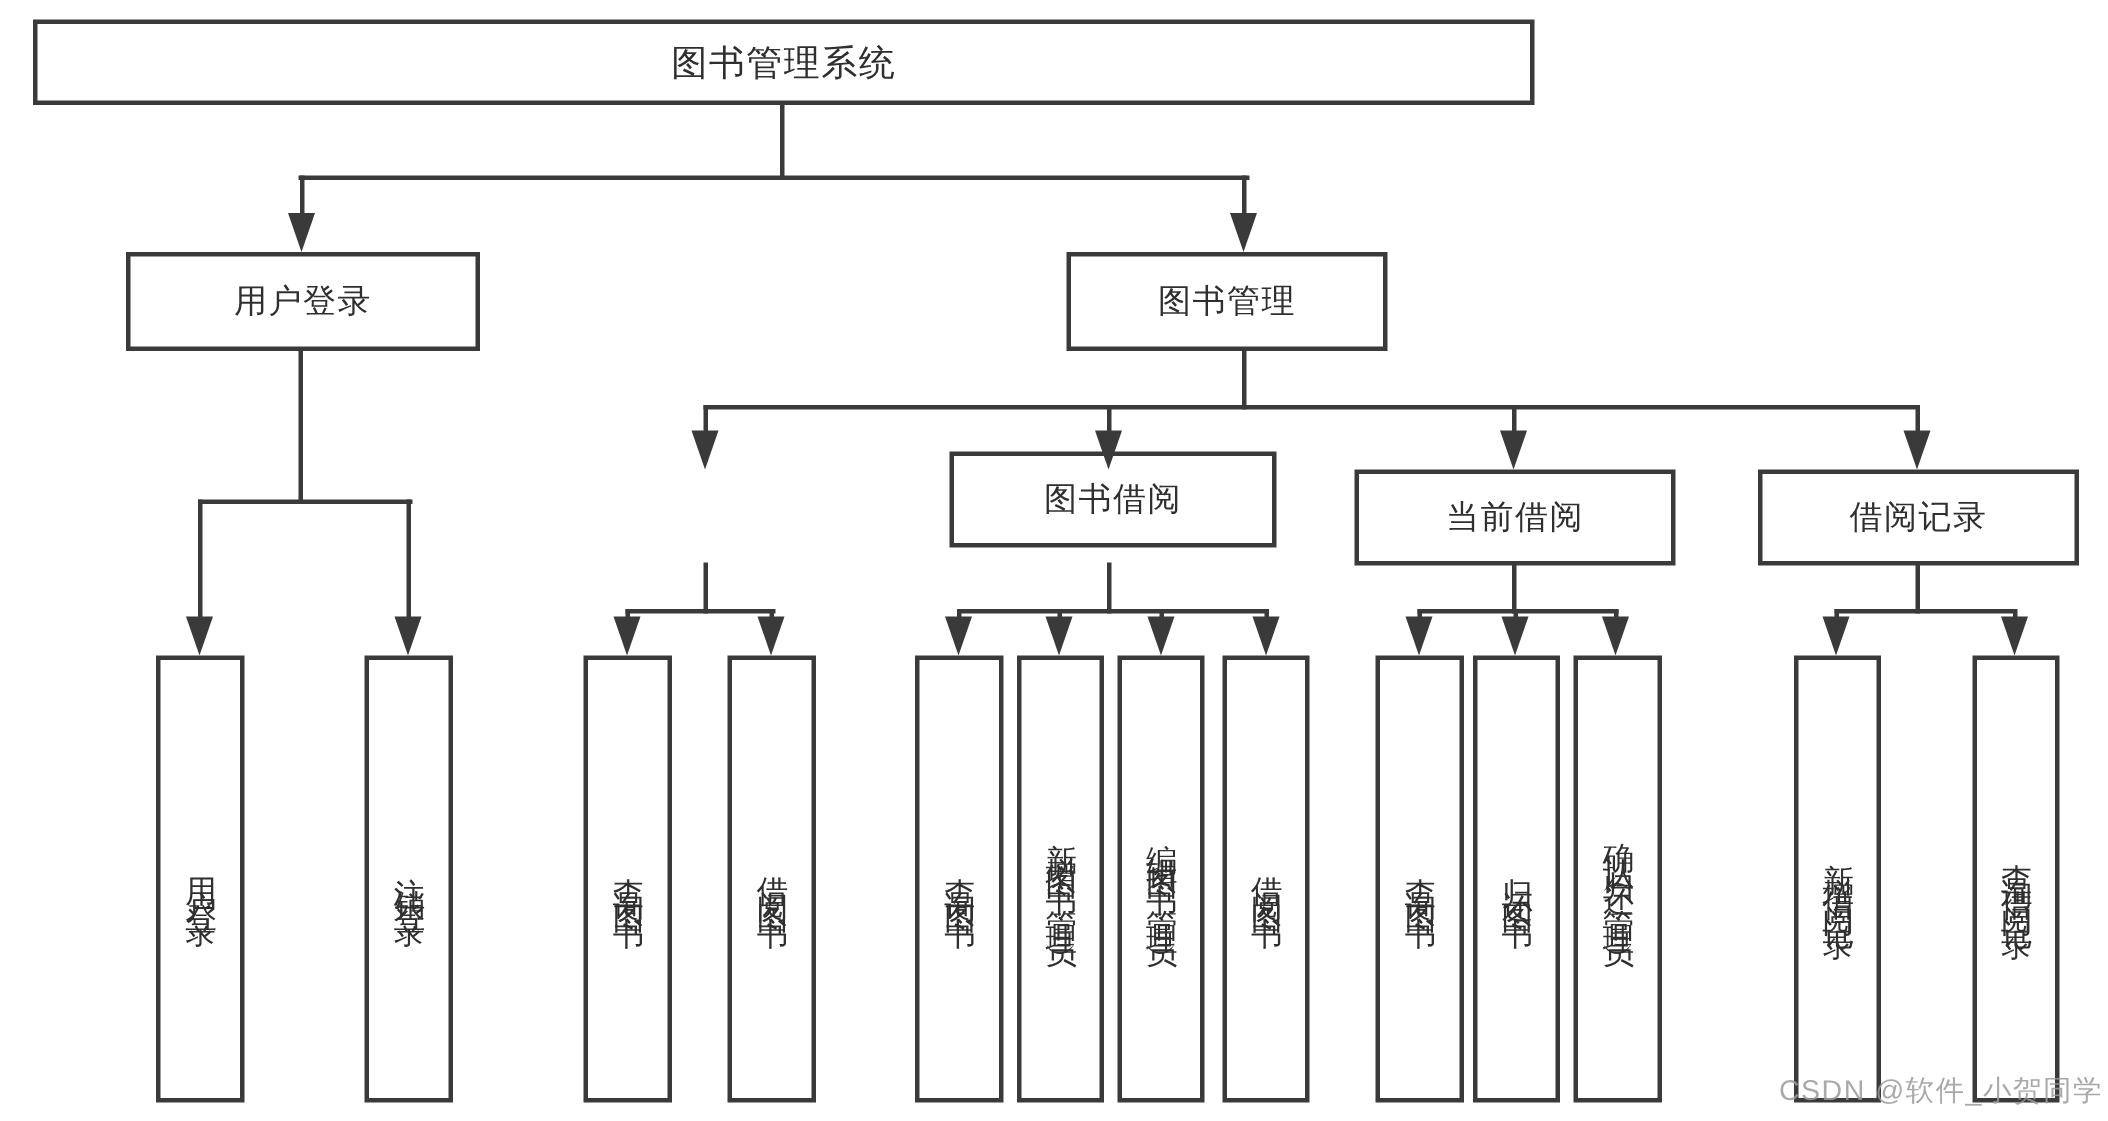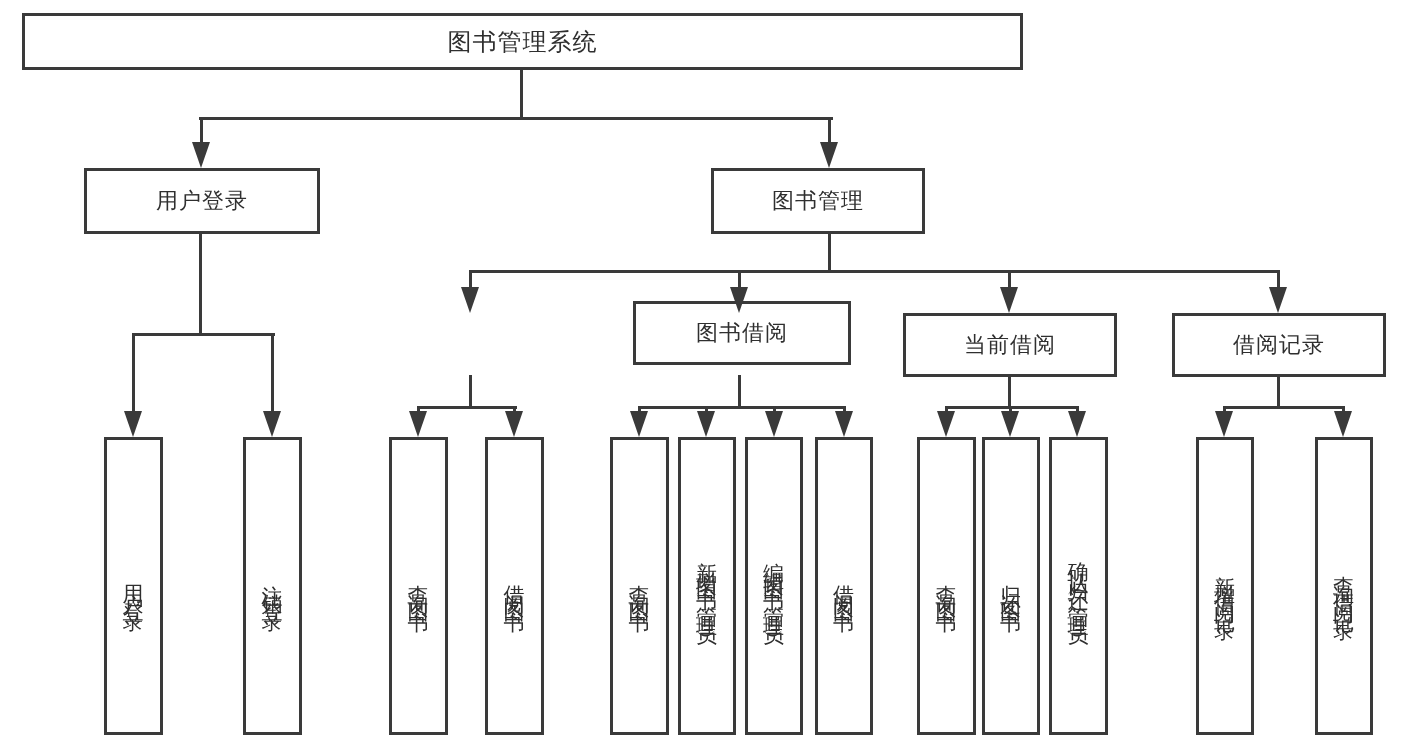--- a/index.html
+++ b/index.html
@@ -186,14 +186,15 @@
   <div class="arrow" style="left:1001px; top:411px;"></div>
   <div class="arrow" style="left:1068px; top:411px;"></div>
 
   <div class="v-line" style="left:1277px; top:375px; height:34px;"></div>
   <div class="h-line" style="left:1223px; top:406px; width:121px;"></div>
   <div class="v-line" style="left:1223px; top:406px; height:12px;"></div>
   <div class="v-line" style="left:1342px; top:406px; height:12px;"></div>
   <div class="arrow" style="left:1215px; top:411px;"></div>
   <div class="arrow" style="left:1334px; top:411px;"></div>
 
+  <div class="watermark">CSDN @软件_小贺同学</div>
 
 </div>
 
 </body></html>

